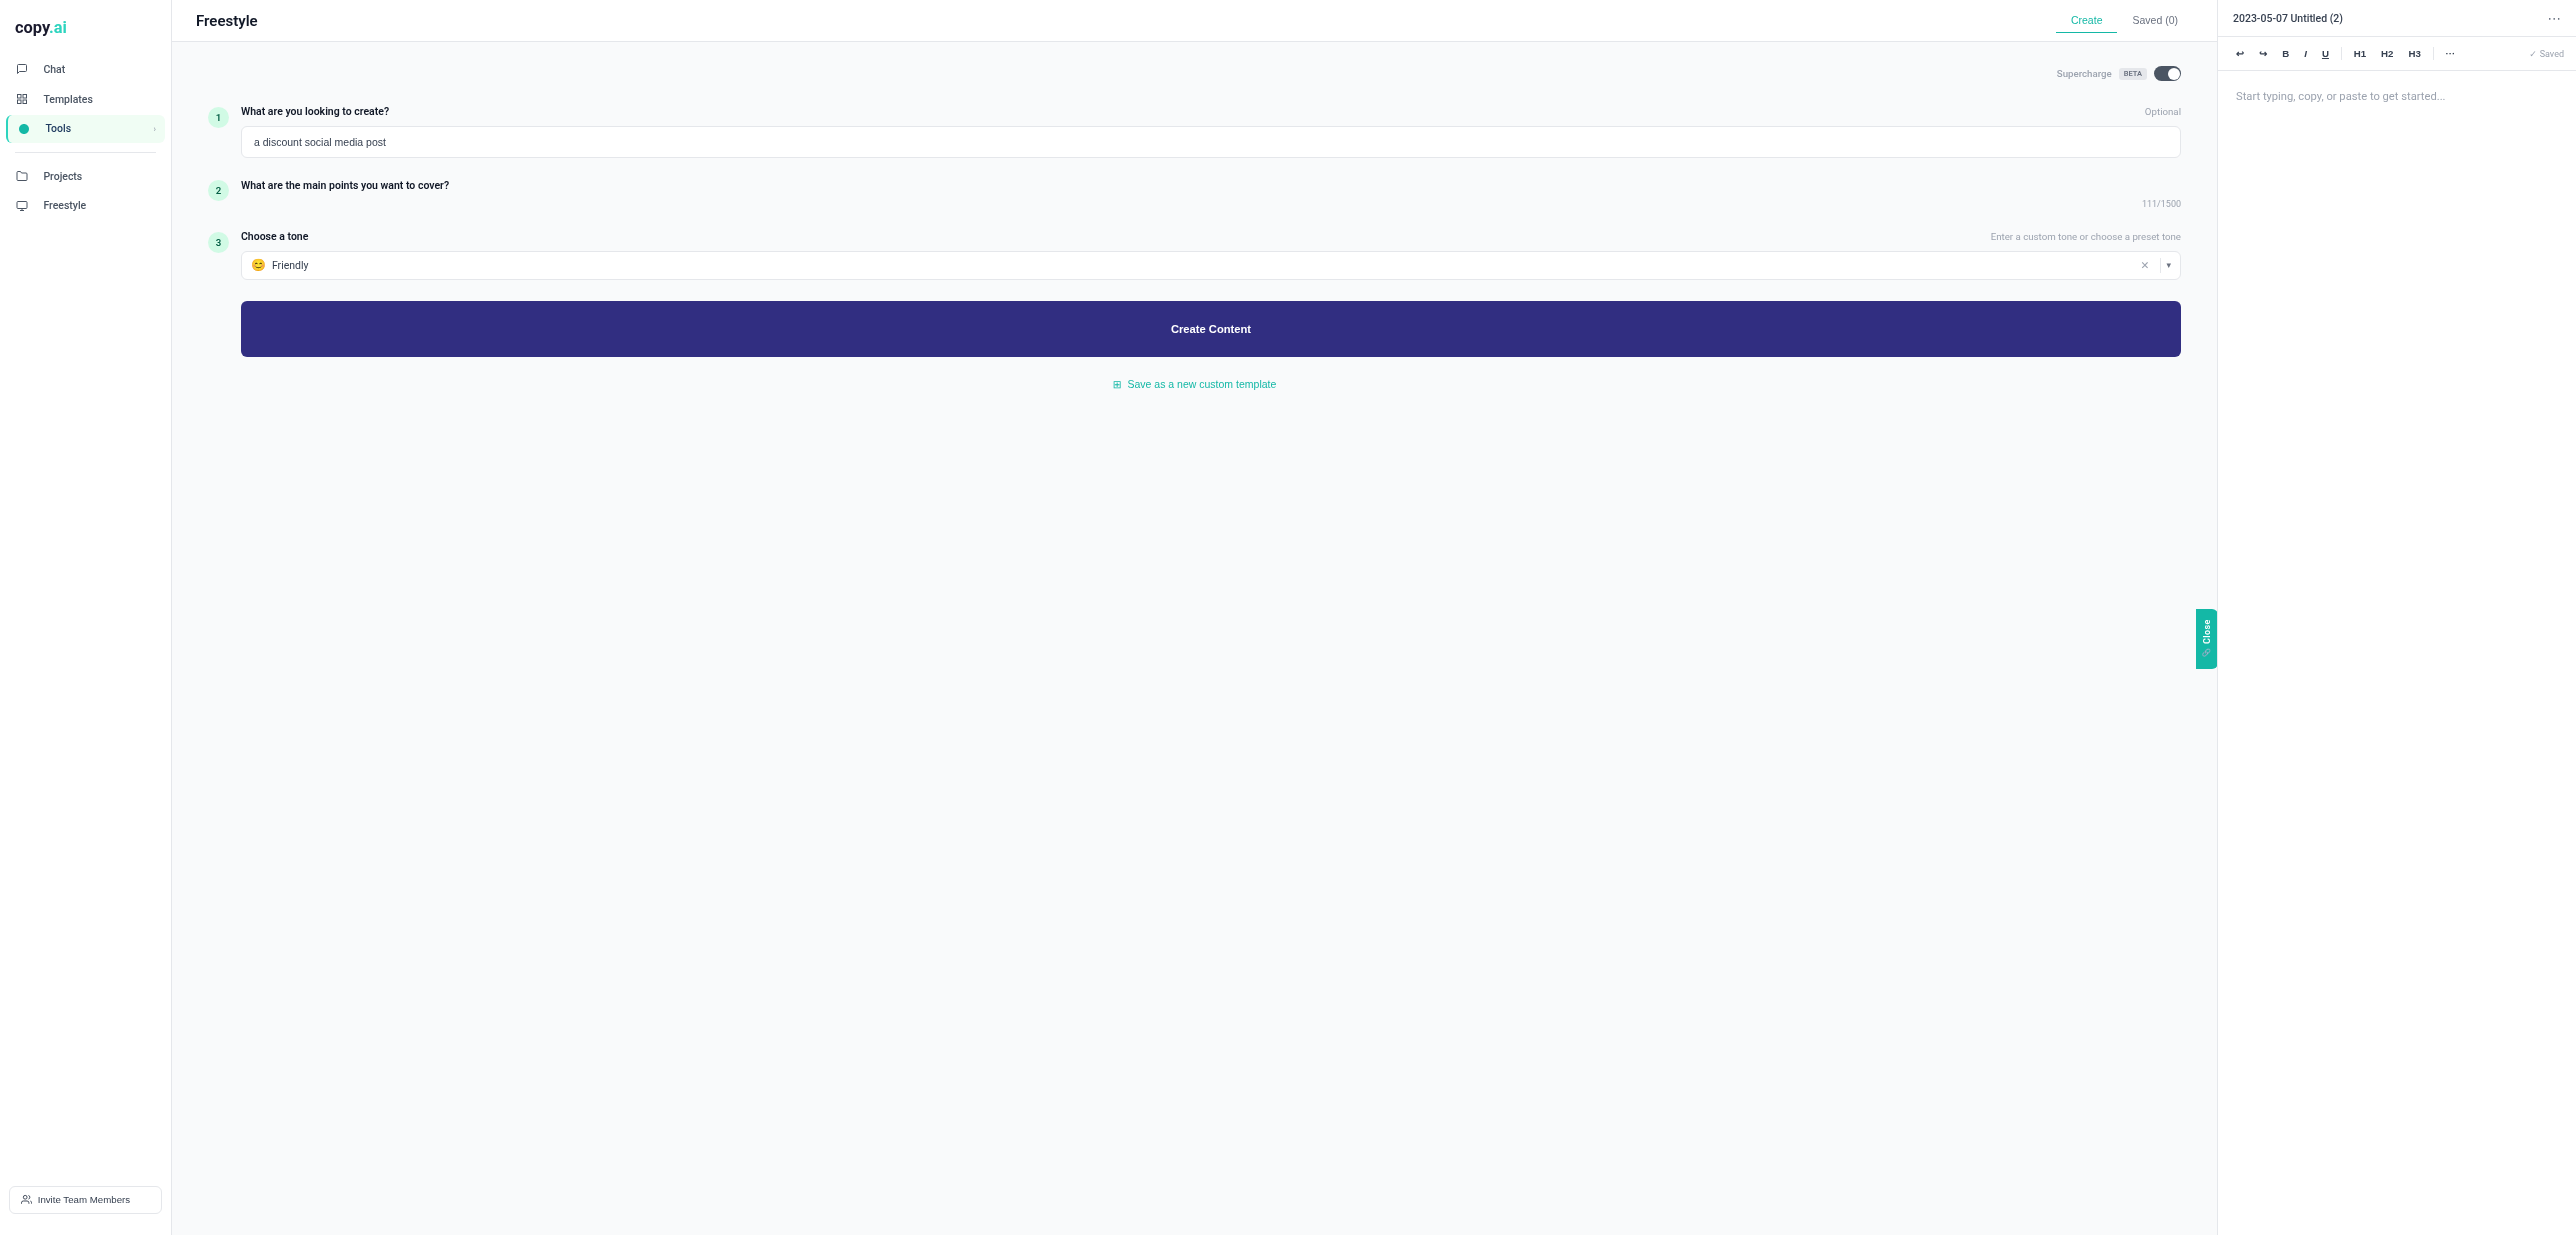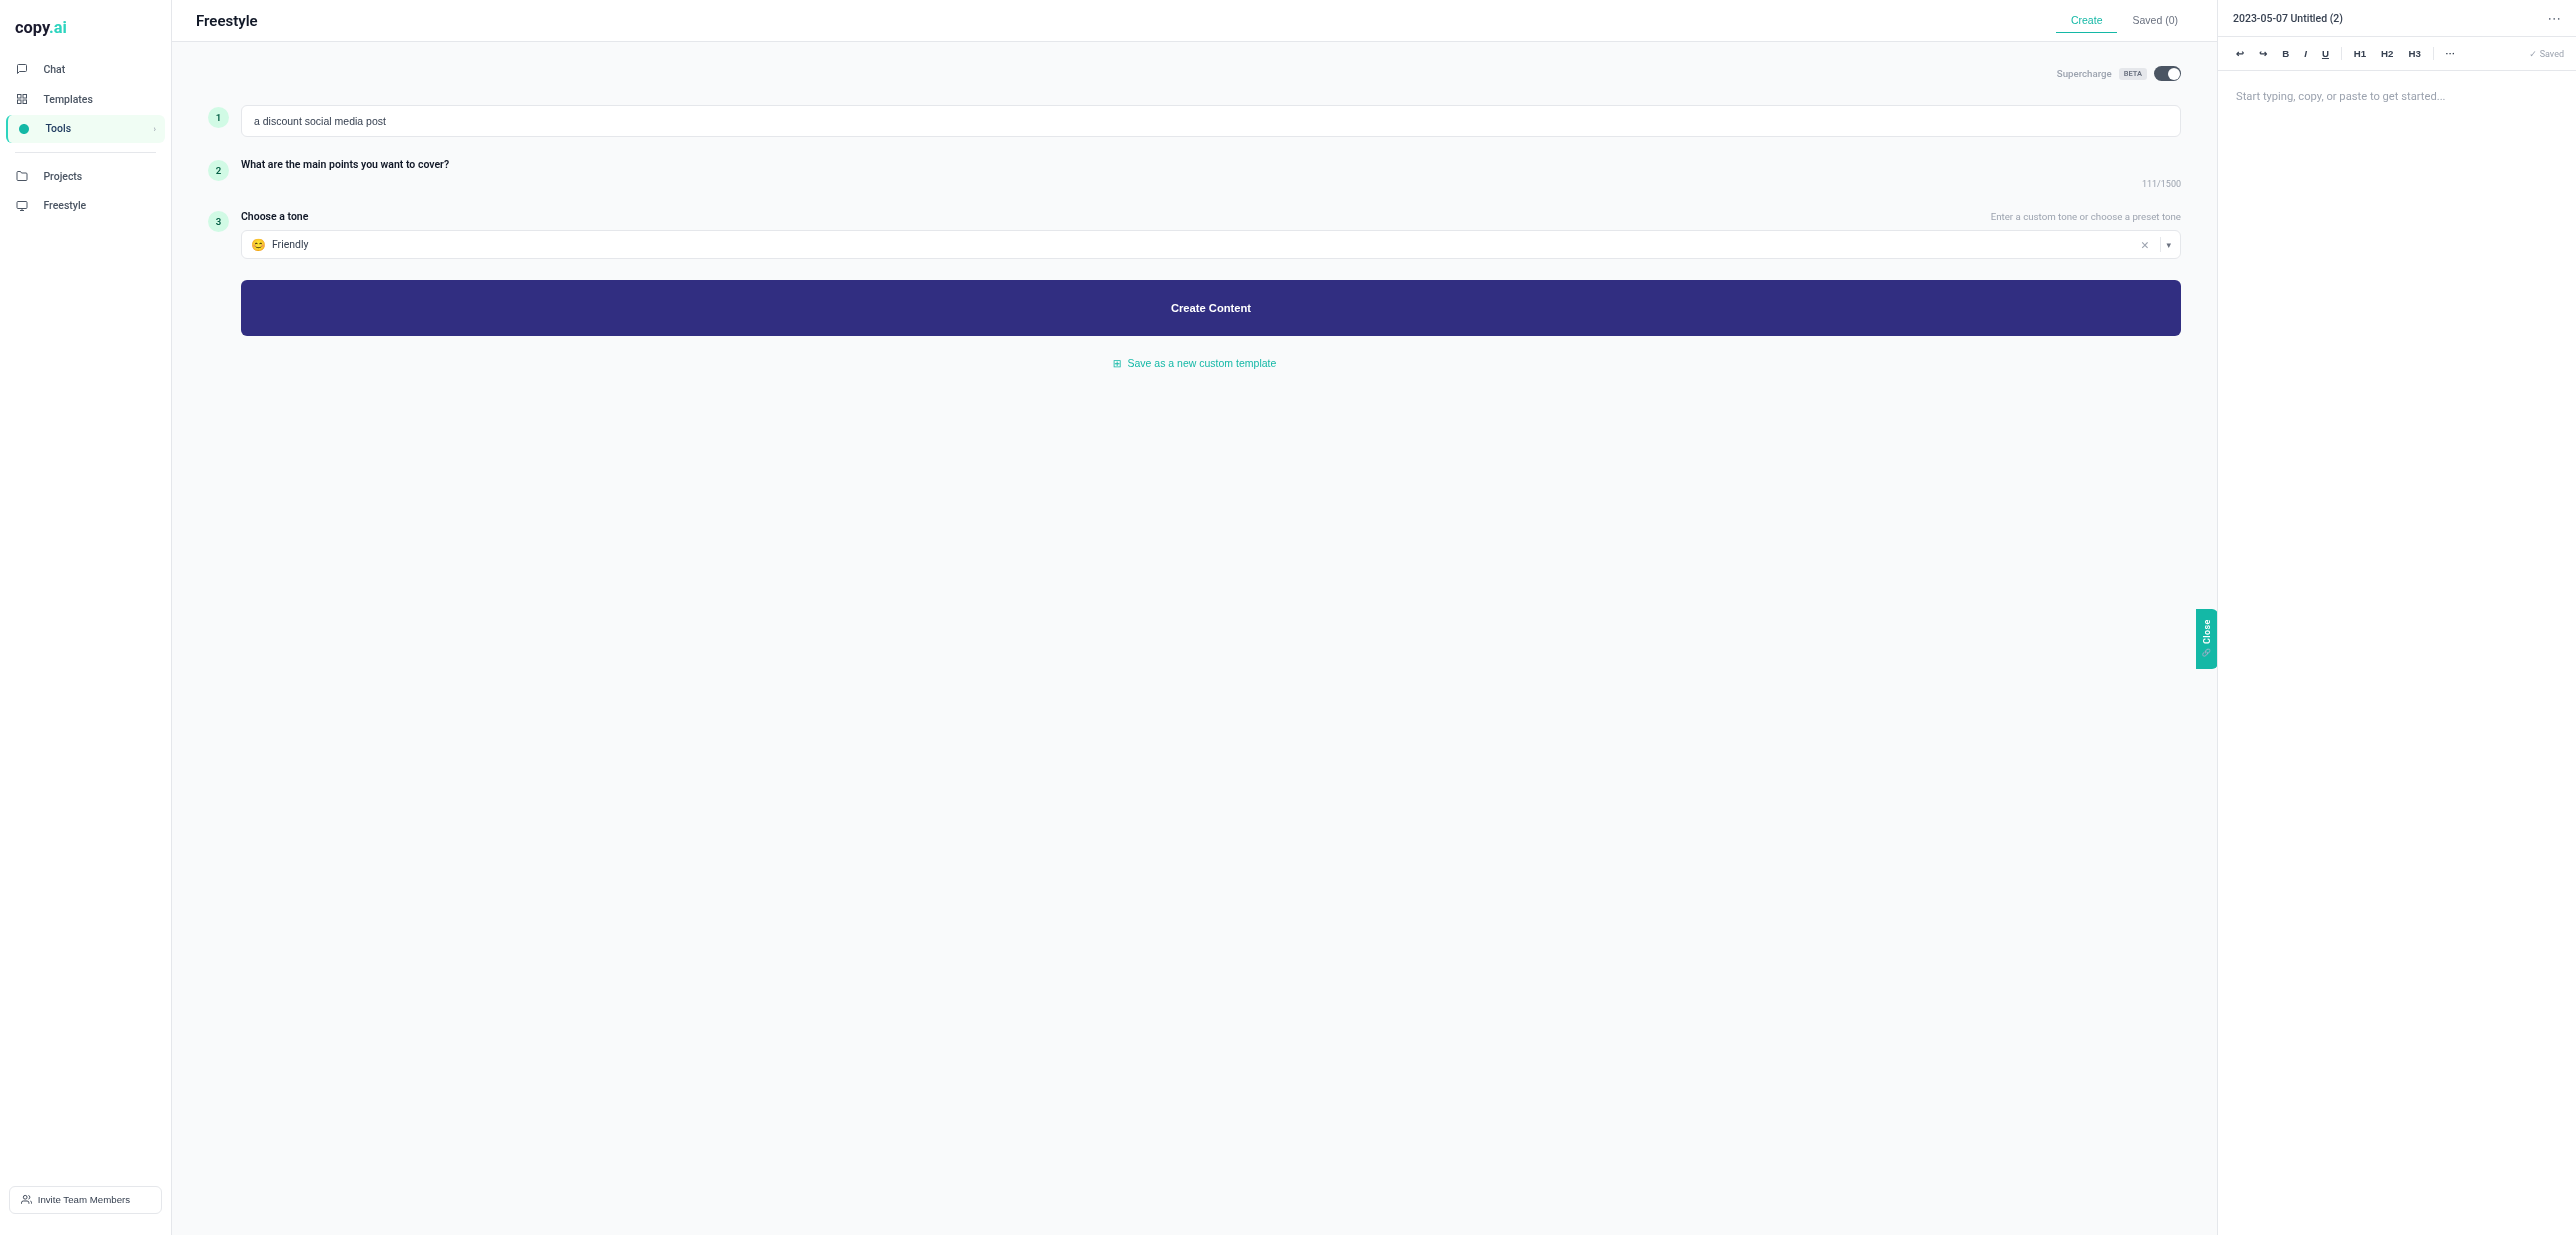--- a/index.html
+++ b/index.html
@@ -522,20 +522,24 @@
         <span class="supercharge-label">Supercharge</span>
         <span class="beta-badge">BETA</span>
         <div class="toggle-switch">
           <div class="toggle-knob"></div>
         </div>
       </div>
 
       <div class="form-section">
         <div class="step-number">1</div>
         <div class="form-field">
+          <div class="field-label">
+            <span>What are you looking to create?</span>
+            <span class="field-optional">Optional</span>
+          </div>
           <input type="text" class="text-input" value="a discount social media post" style="">
         </div>
       </div>
 
       <div class="form-section">
         <div class="step-number">2</div>
         <div class="form-field">
           <div class="field-label">What are the main points you want to cover?</div>
           <div class="char-count">111/1500</div>
         </div>

